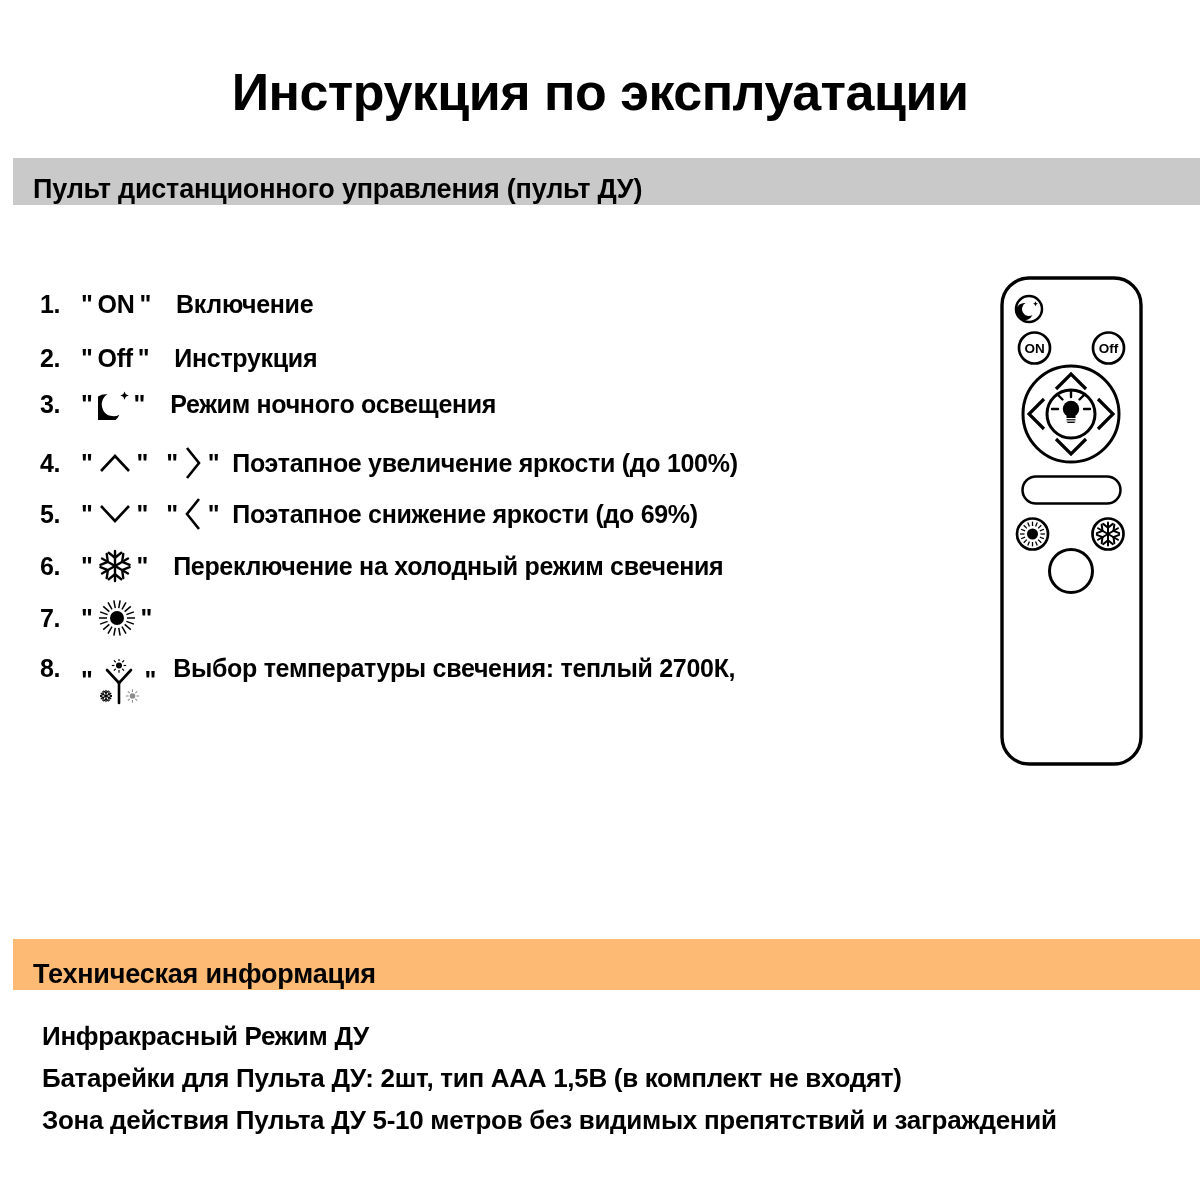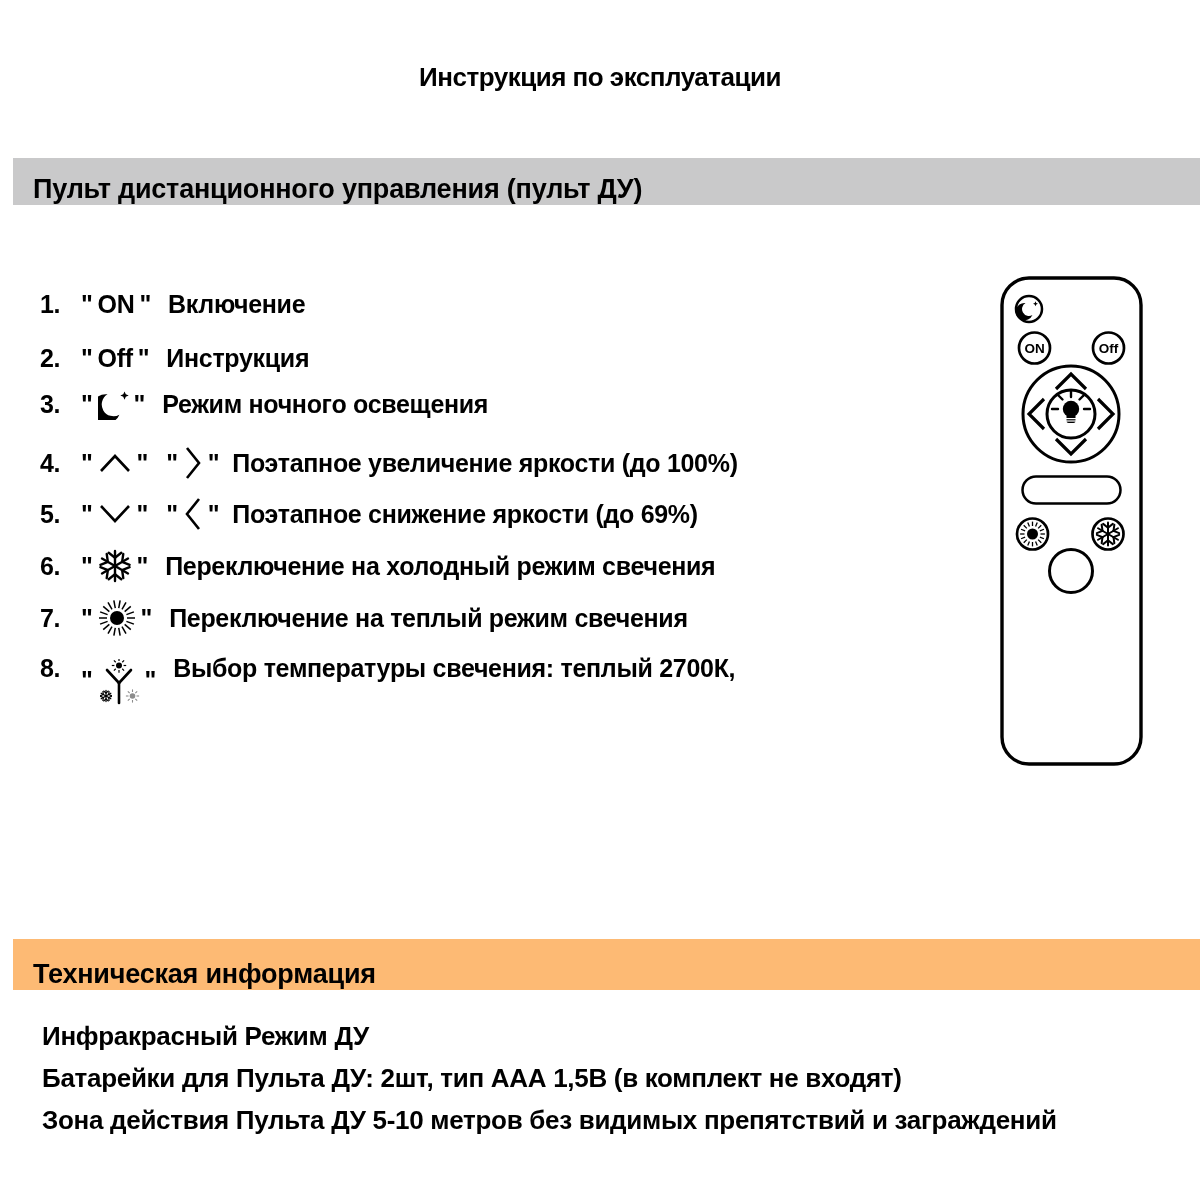--- a/index.html
+++ b/index.html
@@ -1,30 +1,30 @@
 <!DOCTYPE html>
 <html><head>
 <meta charset="utf-8">
 <style>
   html,body{margin:0;padding:0;background:#fff;}
   .page{position:relative;width:1200px;height:1200px;background:#fff;overflow:hidden;
         font-family:"Liberation Sans",sans-serif;color:#000;}
   .title{position:absolute;top:62px;left:0;width:100%;text-align:center;margin:0;
-         font-size:26px;font-weight:700;letter-spacing:-0.5px;}
+         font-size:52px;font-weight:700;letter-spacing:-0.5px;}
   .bar{position:absolute;left:13px;right:0;display:flex;align-items:flex-end;
        padding-left:20px;font-weight:700;font-size:27px;letter-spacing:-0.2px;}
   .bar1{top:158px;height:47px;}
   .bar2{top:939px;height:51px;}
   .item{position:absolute;left:40px;display:flex;align-items:center;
         font-size:25px;font-weight:700;letter-spacing:-0.3px;white-space:nowrap;height:44px;}
   .item .num{width:36px;flex:0 0 36px;}
   .quoted{display:flex;align-items:center;}
   .quoted.g2{margin-left:8px;}
   .q{margin:0 5px;}
-  .label{margin-left:12px;}
+  .label{margin-left:20px;}
   .label.gap{margin-left:8px;}
   .item8{align-items:flex-start;height:auto;}
   .item8 .num,.item8 .q{line-height:31px;}
   .label2{margin-left:12px;line-height:31px;}
   .techline{position:absolute;left:42px;font-size:26px;font-weight:700;
             letter-spacing:-0.3px;line-height:34px;white-space:nowrap;}
   svg{display:block;}
 </style>
 </head>
 <body>
@@ -182,21 +182,20 @@
               <line x1="14.00" y1="10.34" x2="10.00" y2="3.41" stroke="#000" stroke-width="1.5"></line>
               <line x1="17.26" y1="9.15" x2="15.87" y2="1.27" stroke="#000" stroke-width="1.5"></line>
               <line x1="20.74" y1="9.15" x2="22.13" y2="1.27" stroke="#000" stroke-width="1.5"></line>
               <line x1="24.00" y1="10.34" x2="28.00" y2="3.41" stroke="#000" stroke-width="1.5"></line>
               <line x1="26.66" y1="12.57" x2="32.79" y2="7.43" stroke="#000" stroke-width="1.5"></line>
               <line x1="28.40" y1="15.58" x2="35.91" y2="12.84" stroke="#000" stroke-width="1.5"></line>
             </svg>
           </span>
           <span class="q">"</span>
         </span>
-        <span class="label">Переключение на теплый режим свечения</span>
       </div>
       <div class="item item8" style="top:653px;">
         <span class="num">8.</span>
         <span class="quoted">
           <span class="q">"</span>
           <span style="margin-top:6px;">
             <svg width="42" height="48" viewBox="0 0 42 48">
               <g stroke="#000" stroke-width="2.6" stroke-linecap="round" fill="none">
                 <line x1="21" y1="24" x2="9" y2="11"></line>
                 <line x1="21" y1="24" x2="33" y2="11"></line>

